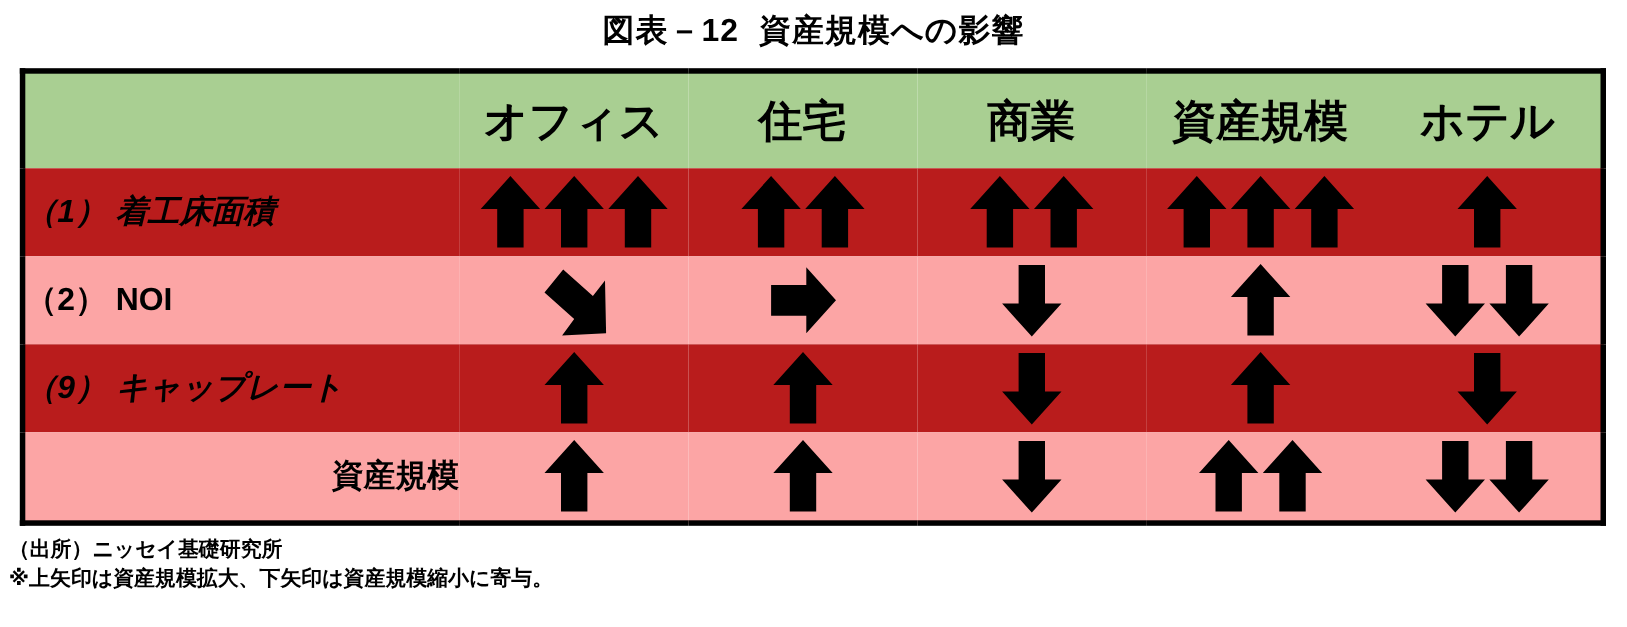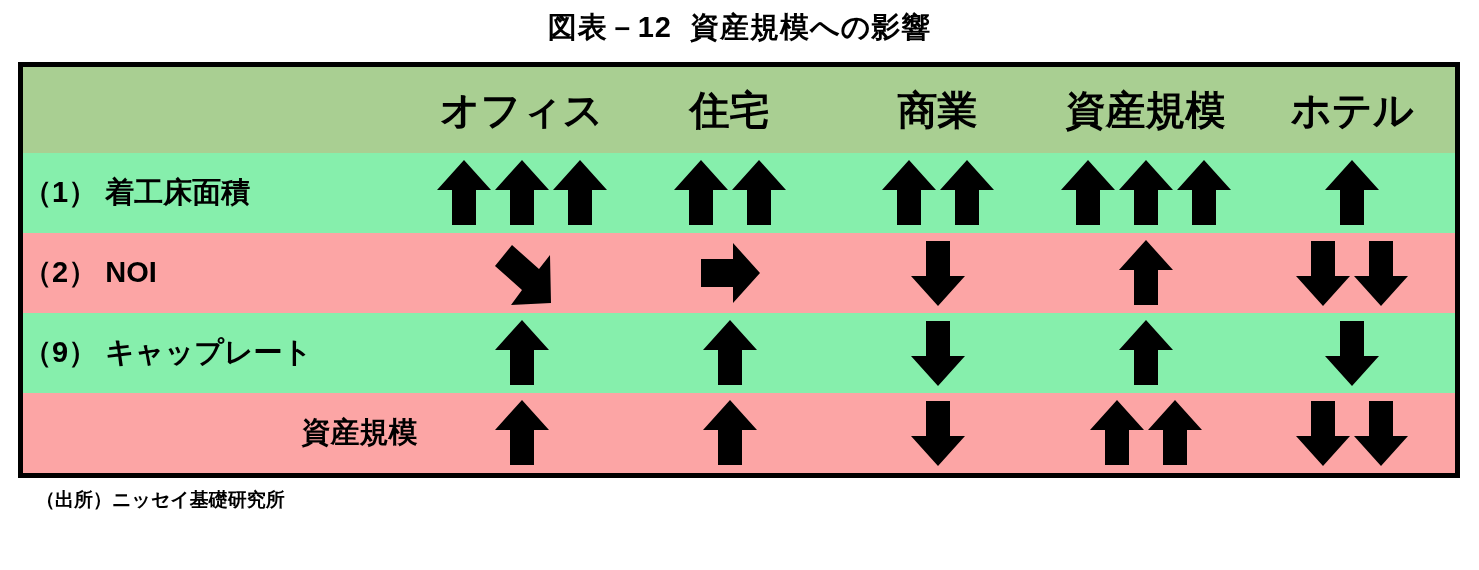--- a/index.html
+++ b/index.html
@@ -86,21 +86,21 @@
     text-align: right;
     padding-left: 0;
   }
   tr.body-row .arrow-cell {
     border-left: 3px solid #ffffff;
     text-align: center;
   }
   tr.body-row .arrow-cell.first { border-left: 0; }
 
   
-  tr.tint-dark > *  { background: #86efac; }
+  tr.tint-dark > *  { background: #b91c1c; font-style: italic; }
   tr.tint-light > * { background: #fca5a5; }
 
   
   tr.sep-white > * { border-bottom: 3px solid #ffffff; }
   tr.sep-black > * { border-bottom: 6px solid #000000; }
 
   
   .arrow-group {
     display: flex;
     flex-direction: row;
@@ -116,21 +116,21 @@
   #footnotes {
     position: absolute;
     left: 8px;
     top: 487px;
     font-size: 19px;
     font-weight: bold;
     line-height: 1.42;
     letter-spacing: 0px;
     white-space: pre;
   }
-  #footnotes div { white-space: pre; margin-left: 28px; }
+  #footnotes div { white-space: pre; }
 </style>
 </head>
 <body>
 
 <div id="figure-title">図表－12  資産規模への影響</div>
 
 <table id="impact-table">
   <colgroup>
     <col class="c-label">
     <col class="c-metric">
@@ -385,13 +385,13 @@
               <svg width="56" height="68" viewBox="0 0 56 68">
                 <path d="M28 67 L1 37 L16 37 L16 2 L40 2 L40 37 L55 37 Z" fill="#000000"></path>
               </svg>
             </span>
           </div>
         </td>
       </tr>
     </tbody>
 </table>
 
-<div id="footnotes"><div>（出所）ニッセイ基礎研究所</div></div>
+<div id="footnotes"><div>（出所）ニッセイ基礎研究所</div><div>※上矢印は資産規模拡大、下矢印は資産規模縮小に寄与。</div></div>
 
 </body></html>

